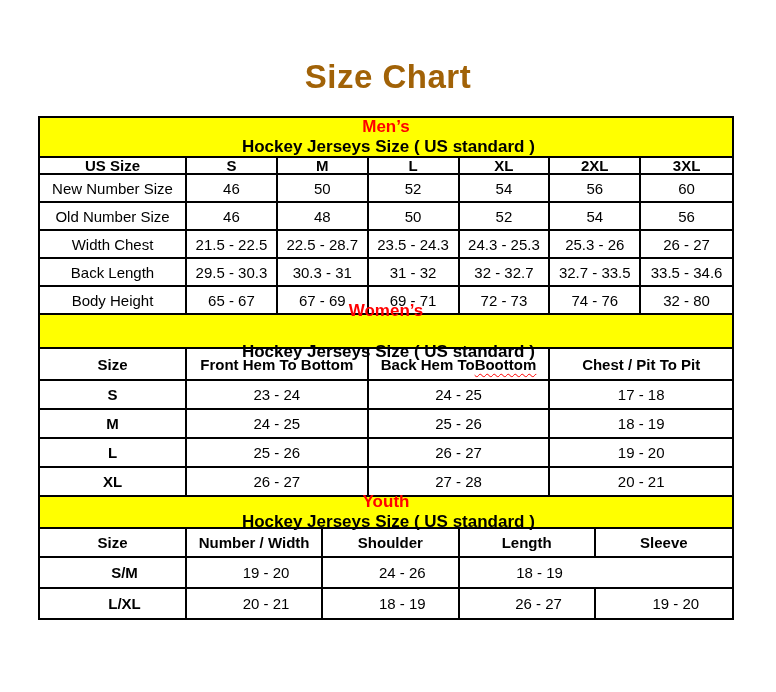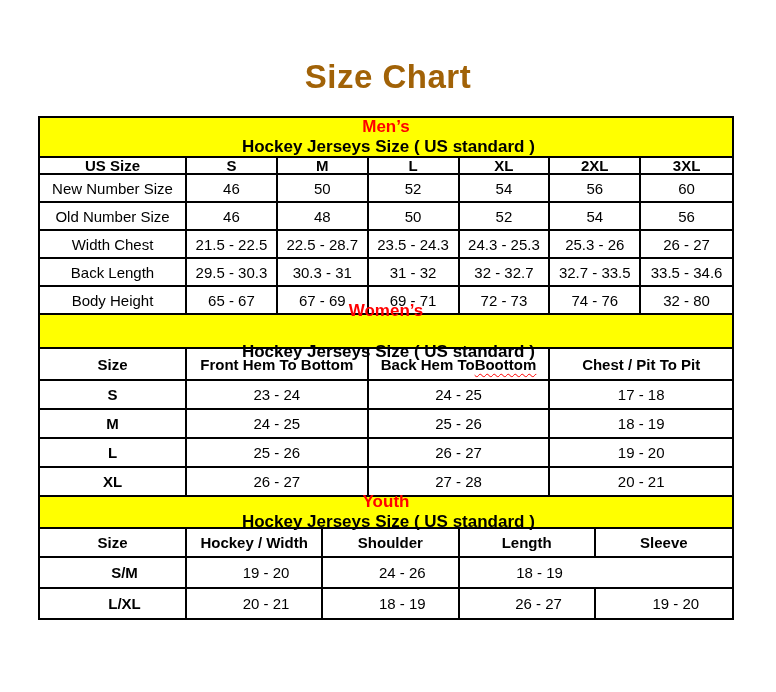--- a/index.html
+++ b/index.html
@@ -177,21 +177,21 @@
     <div class="cell r-wom bold">XL</div>
     <div class="cell r-wom">26 - 27</div>
     <div class="cell r-wom">27 - 28</div>
     <div class="cell r-wom">20 - 21</div>
   </div>
 
   <div class="band band-youth"><span class="red">Youth</span><span> Hockey Jerseys Size ( US standard )</span></div>
 
   <div class="row youth-grid">
     <div class="cell h-youth bold">Size</div>
-    <div class="cell h-youth bold">Hockey / Width</div>
+    <div class="cell h-youth bold">Number / Width</div>
     <div class="cell h-youth bold">Shoulder</div>
     <div class="cell h-youth bold">Length</div>
     <div class="cell h-youth bold">Sleeve</div>
   </div>
 
   <div class="row youth-grid">
     <div class="cell r-youth bold">S/M</div>
     <div class="cell r-youth">19 - 20</div>
     <div class="cell r-youth">24 - 26</div>
     <div class="cell r-youth">18 - 19</div>

